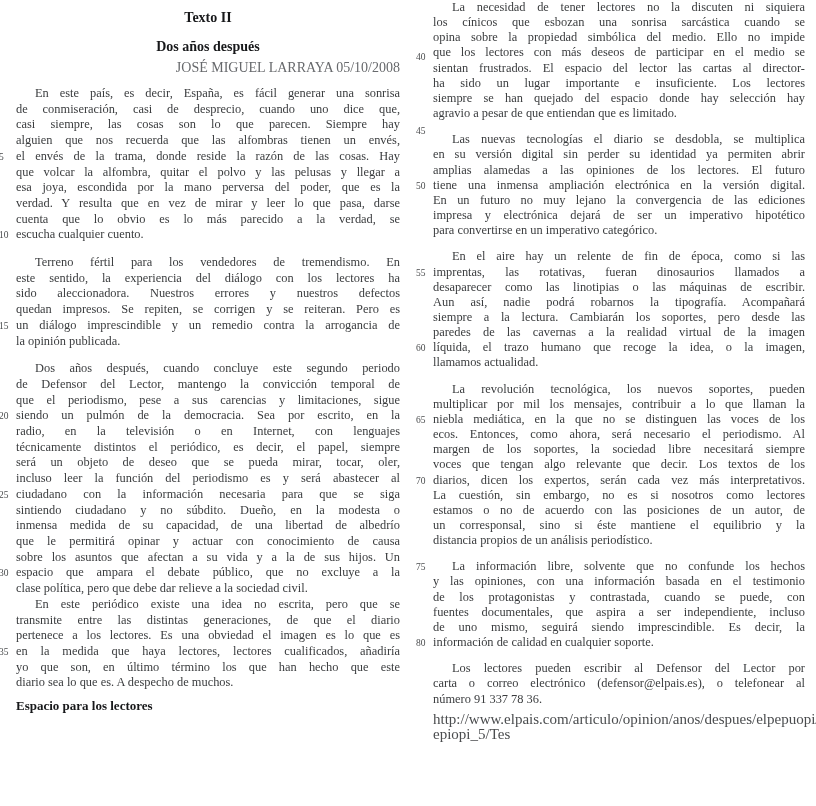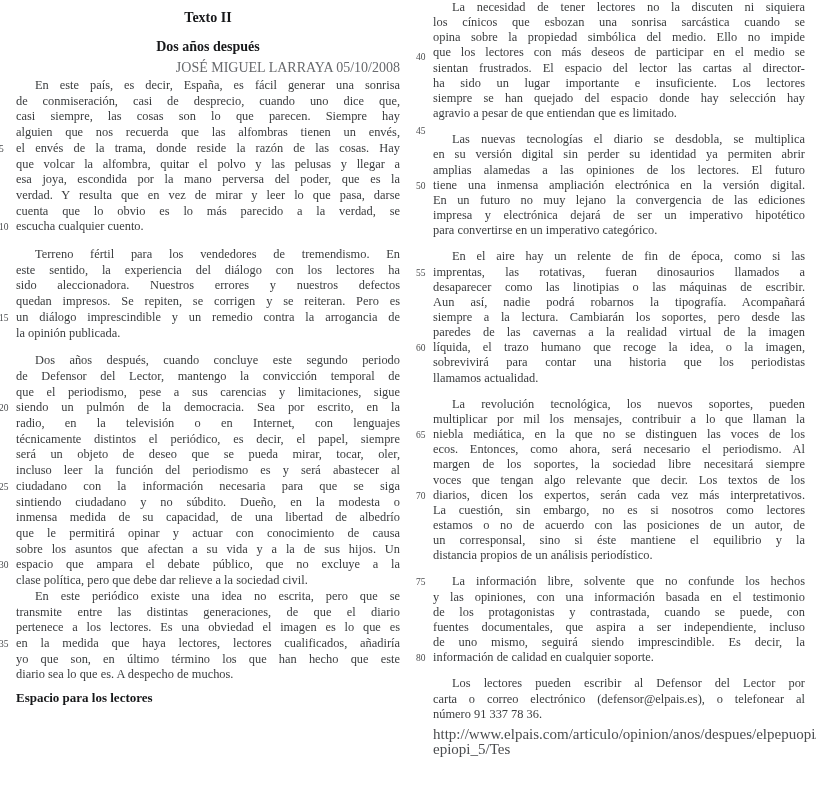--- a/index.html
+++ b/index.html
@@ -39,21 +39,21 @@
   }
   .byline {
     margin-top: 7px;
     text-align: right;
     font-size: 14px;
     line-height: 12px;
     color: #67696c;
   }
 
   .text-flow { position: relative; }
-  .flow-left  { margin-top: 4px; }
+  .flow-left  { margin-top: 12px; }
   .flow-right { margin-top: 0; }
 
   .flow-left  .line { line-height: 15.7px; }
   .flow-right .line { line-height: 15.15px; }
 
   .para { position: relative; }
   .flow-left  .para.gap { margin-top: 12px; }
   .flow-right .para.gap { margin-top: 11px; }
 
   .line {
@@ -177,21 +177,20 @@
           <div class="line end">para convertirse en un imperativo categórico.</div>
         </div>
         <div class="para gap">
           <div class="line first">En el aire hay un relente de fin de época, como si las</div>
           <div class="line"><span class="lnum">55</span>imprentas, las rotativas, fueran dinosaurios llamados a</div>
           <div class="line">desaparecer como las linotipias o las máquinas de escribir.</div>
           <div class="line">Aun así, nadie podrá robarnos la tipografía. Acompañará</div>
           <div class="line">siempre a la lectura. Cambiarán los soportes, pero desde las</div>
           <div class="line">paredes de las cavernas a la realidad virtual de la imagen</div>
           <div class="line"><span class="lnum">60</span>líquida, el trazo humano que recoge la idea, o la imagen,</div>
-          <div class="line">sobrevivirá para contar una historia que los periodistas</div>
           <div class="line end">llamamos actualidad.</div>
         </div>
         <div class="para gap">
           <div class="line first">La revolución tecnológica, los nuevos soportes, pueden</div>
           <div class="line">multiplicar por mil los mensajes, contribuir a lo que llaman la</div>
           <div class="line"><span class="lnum">65</span>niebla mediática, en la que no se distinguen las voces de los</div>
           <div class="line">ecos. Entonces, como ahora, será necesario el periodismo. Al</div>
           <div class="line">margen de los soportes, la sociedad libre necesitará siempre</div>
           <div class="line">voces que tengan algo relevante que decir. Los textos de los</div>
           <div class="line"><span class="lnum">70</span>diarios, dicen los expertos, serán cada vez más interpretativos.</div>

